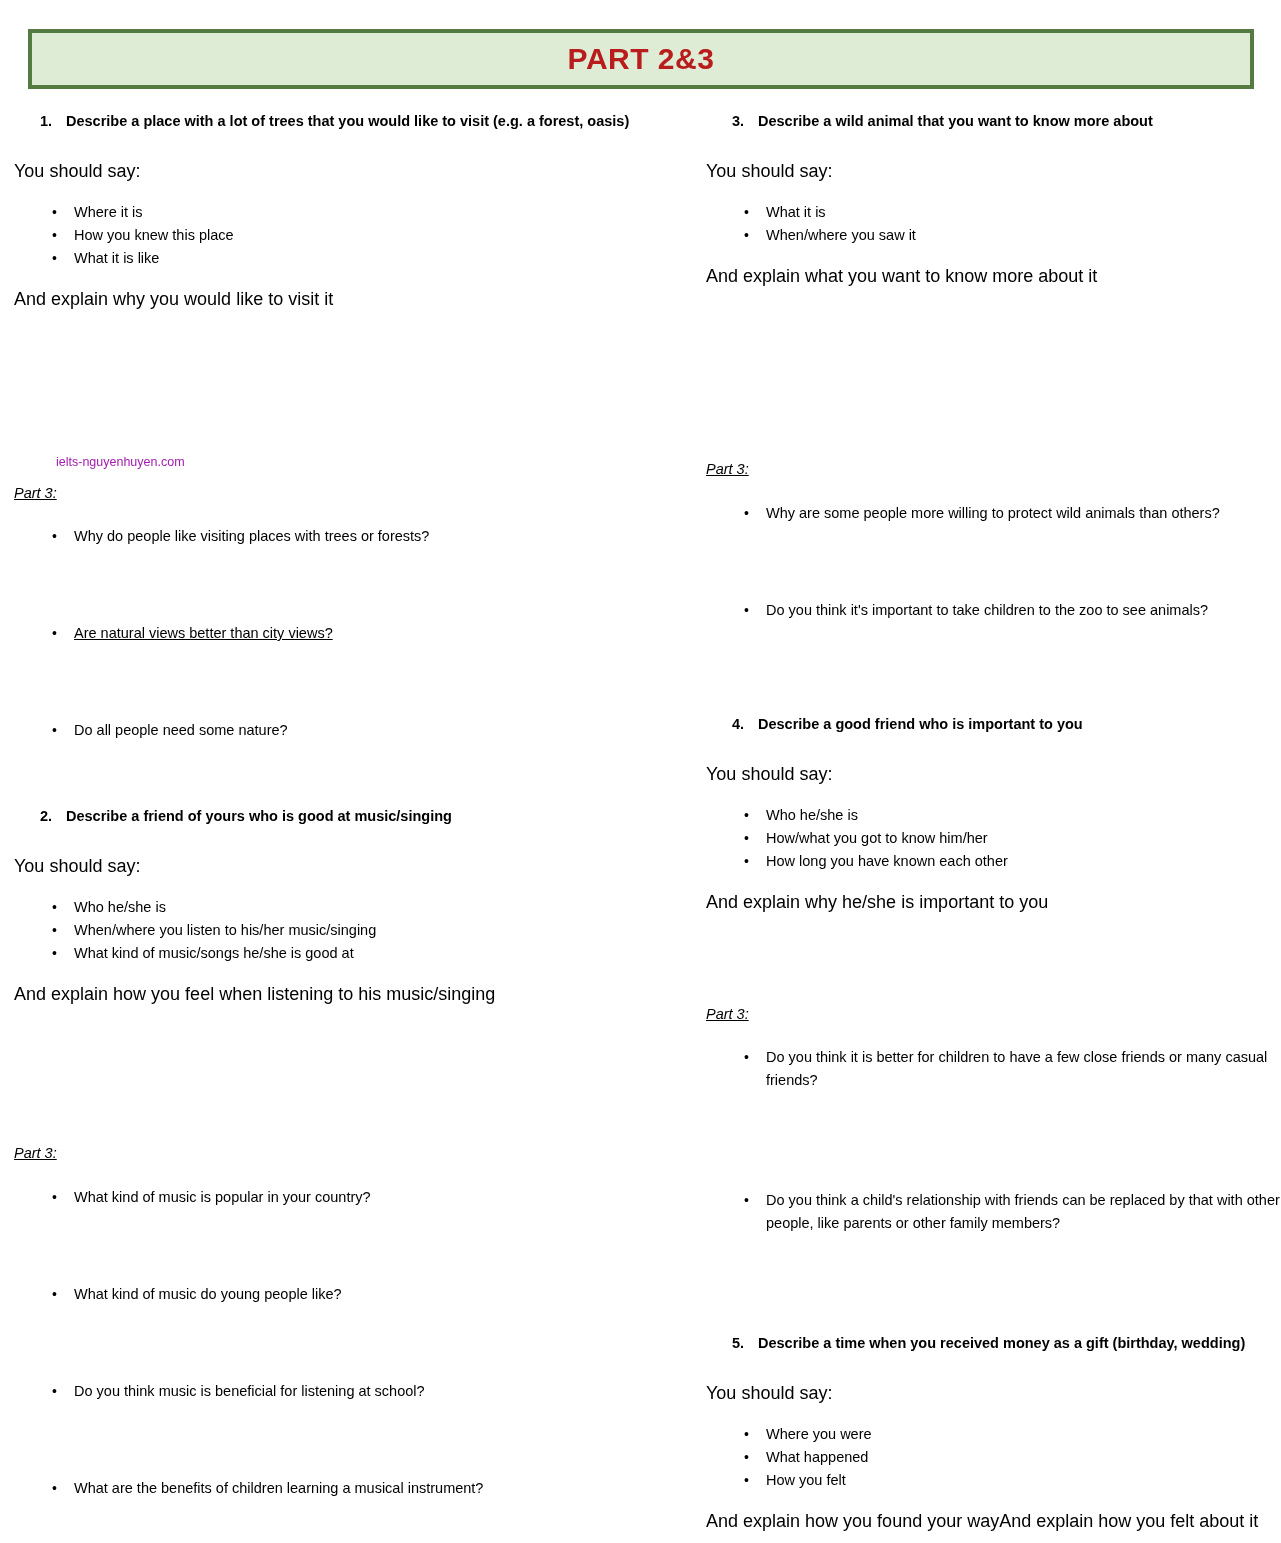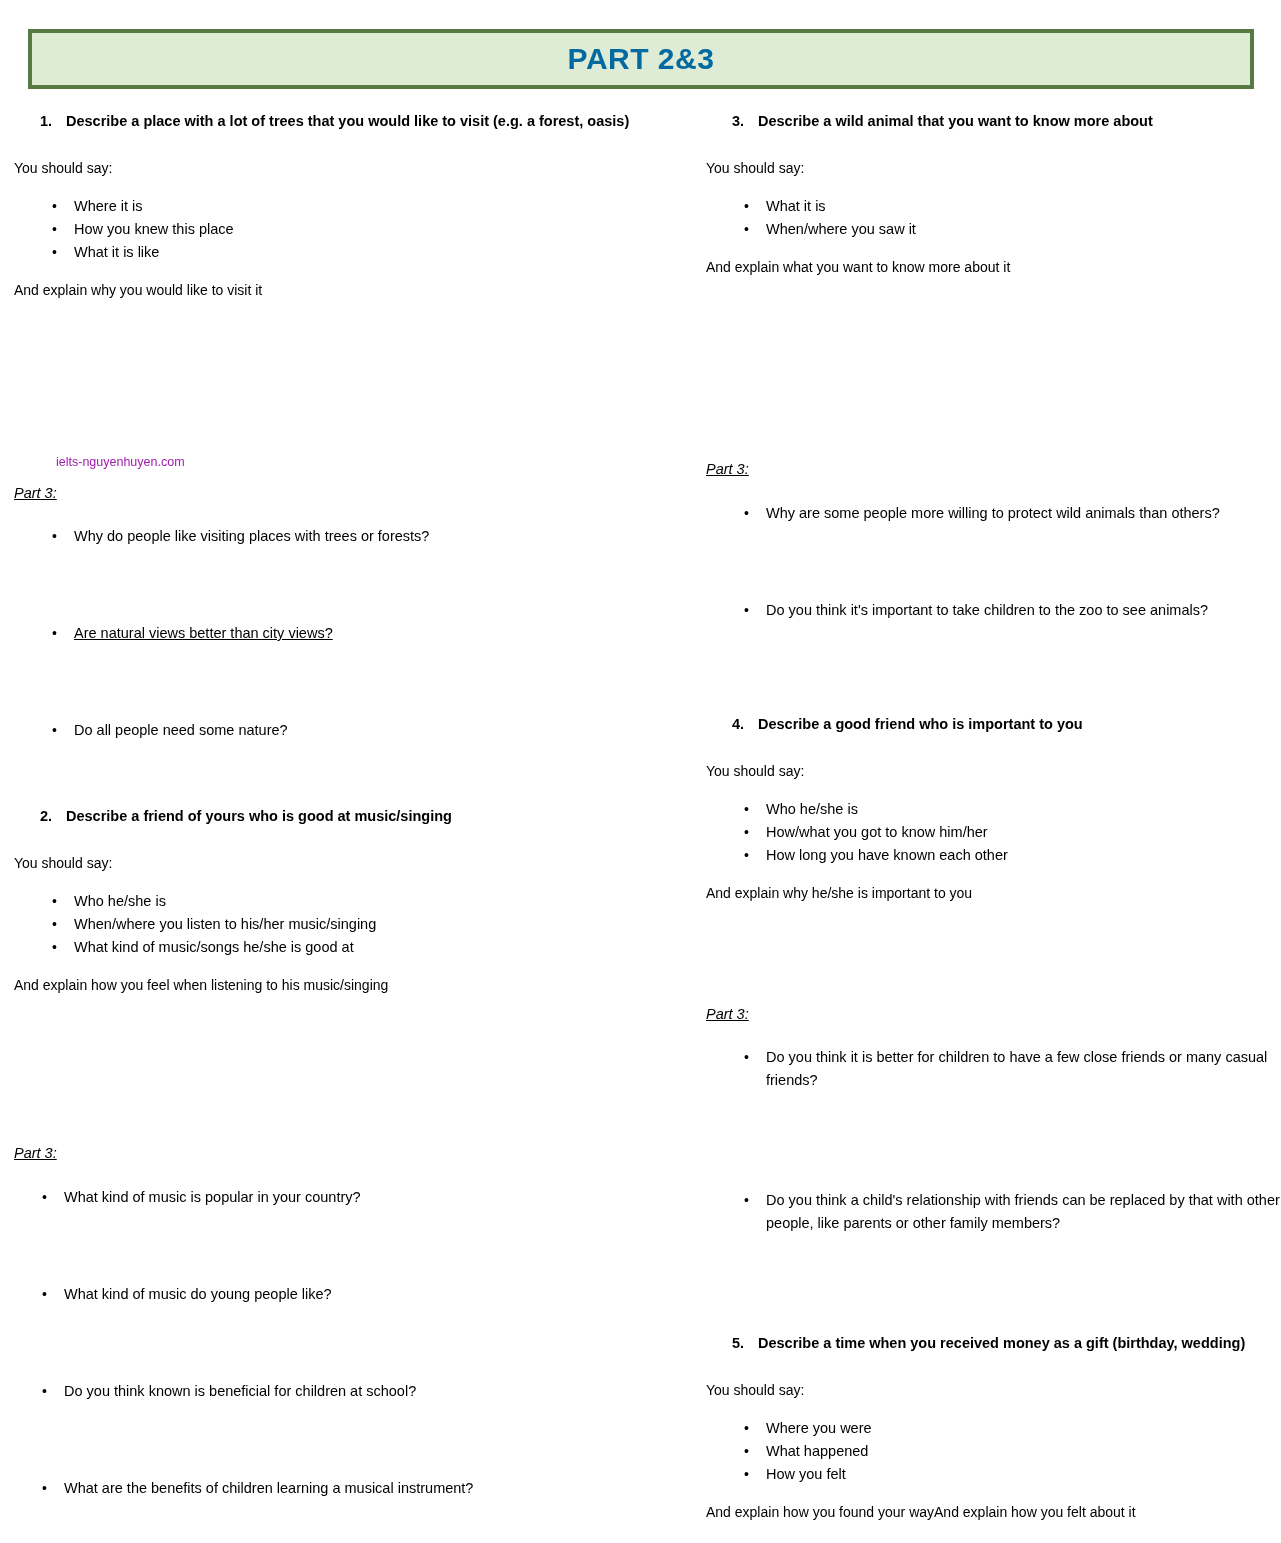--- a/index.html
+++ b/index.html
@@ -26,21 +26,21 @@
     box-sizing: border-box;
     background: #dfecd5;
     border: 4px solid #557a42;
     display: flex;
     align-items: center;
     justify-content: center;
   }
   .title-banner .title-text {
     font-size: 30px;
     font-weight: bold;
-    color: #0369a1;
+    color: #b91c1c;
     letter-spacing: 0.5px;
   }
 
   
   .col {
     position: absolute;
     top: 110px;
     box-sizing: border-box;
   }
   .col-left  { left: 14px;  width: 616px; }
@@ -59,21 +59,21 @@
     width: 26px;
     flex: 0 0 26px;
     text-align: left;
     margin-left: 26px;
   }
   .topic .topic-text {
     flex: 1 1 auto;
   }
 
   .plain {
-    font-size: 14px;
+    font-size: 18px;
     line-height: 1.5;
     margin: 0;
   }
 
   ul.bullets {
     list-style: none;
     margin: 0;
     padding: 0;
   }
   ul.bullets > li {
@@ -180,25 +180,25 @@
 
   <div class="spacer-s"></div>
 
   <p class="plain">And explain how you feel when listening to his music/singing</p>
 </div>
 
 <div class="abs" style="left:14px; top:1145px; width:616px;">
   <p class="part3-head">Part 3:</p>
 </div>
 
-<div class="abs" style="left:4px; top:1186px; width:616px;">
+<div class="abs" style="left:14px; top:1186px; width:616px;">
   <ul class="bullets">
     <li style="margin-bottom:74px;">What kind of music is popular in your country?</li>
     <li style="margin-bottom:74px;">What kind of music do young people like?</li>
-    <li style="margin-bottom:74px;">Do you think known is beneficial for children at school?</li>
+    <li style="margin-bottom:74px;">Do you think music is beneficial for listening at school?</li>
     <li>What are the benefits of children learning a musical instrument?</li>
   </ul>
 </div>
 
 <div class="col col-right">
 
   <div class="topic">
     <span class="num">3.</span>
     <span class="topic-text">Describe a wild animal that you want to know more about</span>
   </div>

